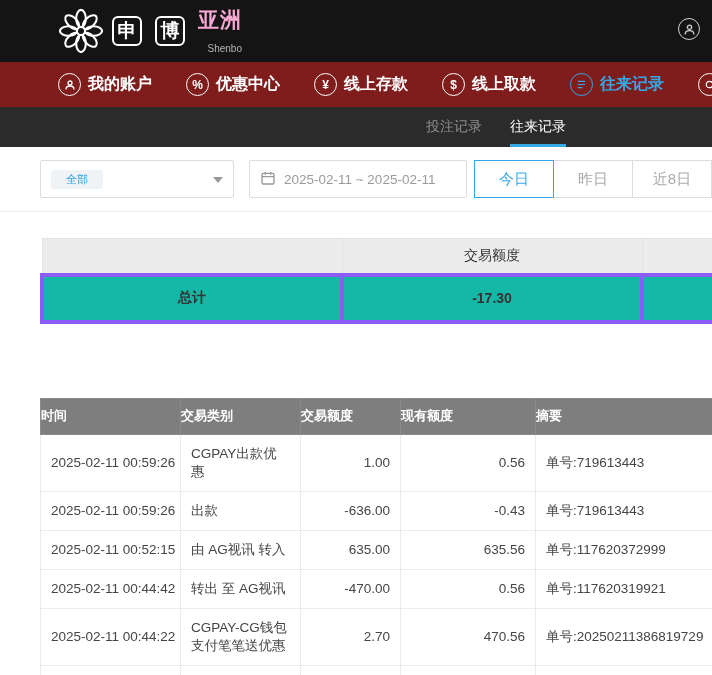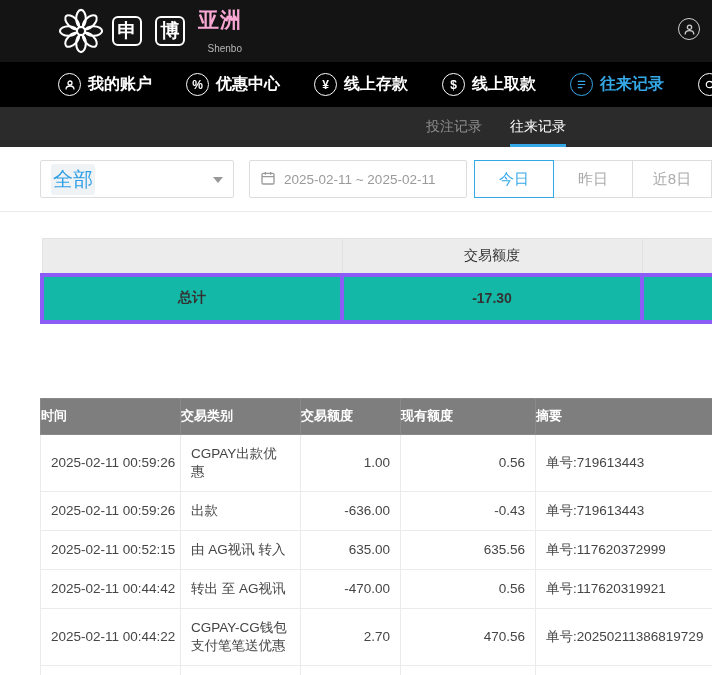--- a/index.html
+++ b/index.html
@@ -15,21 +15,21 @@
     color:#fff; font-size:19px; font-weight:bold; display:flex; align-items:center;
     justify-content:center; margin-right:5px; }
   .brand-right { display:flex; flex-direction:column; align-items:flex-start; line-height:1; }
   .brand-region { color:#f9a8d4; font-size:21px; font-weight:bold; letter-spacing:1px; }
   .brand-sub { color:#b5b5b5; font-size:10px; margin-top:14px; align-self:flex-end; }
   .account { position:absolute; right:12px; top:18px; color:#cfcfcf; }
   .acct-circle { width:22px; height:22px; border:1.5px solid #cfcfcf; border-radius:50%;
     display:inline-flex; align-items:center; justify-content:center; }
 
   
-  .mainnav { height:45px; background:#000000; display:flex; align-items:center;
+  .mainnav { height:45px; background:#7f1d1d; display:flex; align-items:center;
     gap:34px; padding-left:58px; overflow:hidden; }
   .nav-item { display:flex; align-items:center; gap:7px; color:#fff; font-size:16px;
     font-weight:bold; white-space:nowrap; cursor:pointer; }
   .nav-item.active { color:#35a8e8; }
   .icircle { width:23px; height:23px; border:1.5px solid currentColor; border-radius:50%;
     display:inline-flex; align-items:center; justify-content:center; font-size:12px;
     font-weight:bold; flex:none; }
   .icircle svg { display:block; }
 
   
@@ -39,21 +39,21 @@
     position:relative; cursor:pointer; white-space:nowrap; }
   .tab.active { color:#fff; }
   .tab.active::after { content:""; position:absolute; left:0; right:0; bottom:0;
     height:3px; background:#35a8e8; }
 
   
   .filter-section { padding:13px 0 13px 40px; display:flex; align-items:center;
     border-bottom:1px solid #eaeaea; }
   .select-box { width:200px; height:38px; border:1px solid #ddd; border-radius:2px;
     display:flex; align-items:center; padding:0 10px; position:relative; cursor:pointer; }
-  .select-value { color:#2f9fe5; background:#f0f3f6; font-size:20px; padding:2px 2px;
+  .select-value { color:#2f9fe5; background:#f0f3f6; font-size:11px; padding:2px 15px;
     border-radius:3px; }
   .caret { position:absolute; right:10px; top:16px; width:0; height:0;
     border-left:5px solid transparent; border-right:5px solid transparent;
     border-top:6px solid #999; }
   .date-box { width:225px; height:38px; border:1px solid #ddd; border-radius:2px;
     display:flex; align-items:center; gap:8px; padding:0 10px; margin-left:15px;
     color:#9a9a9a; font-size:13.5px; white-space:nowrap; cursor:pointer; }
   .qgroup { display:flex; margin-left:8px; }
   .qbtn { width:80px; height:38px; background:#fff; border:1px solid #ddd; color:#aaa;
     font-size:15px; cursor:pointer; margin-left:-1px;

